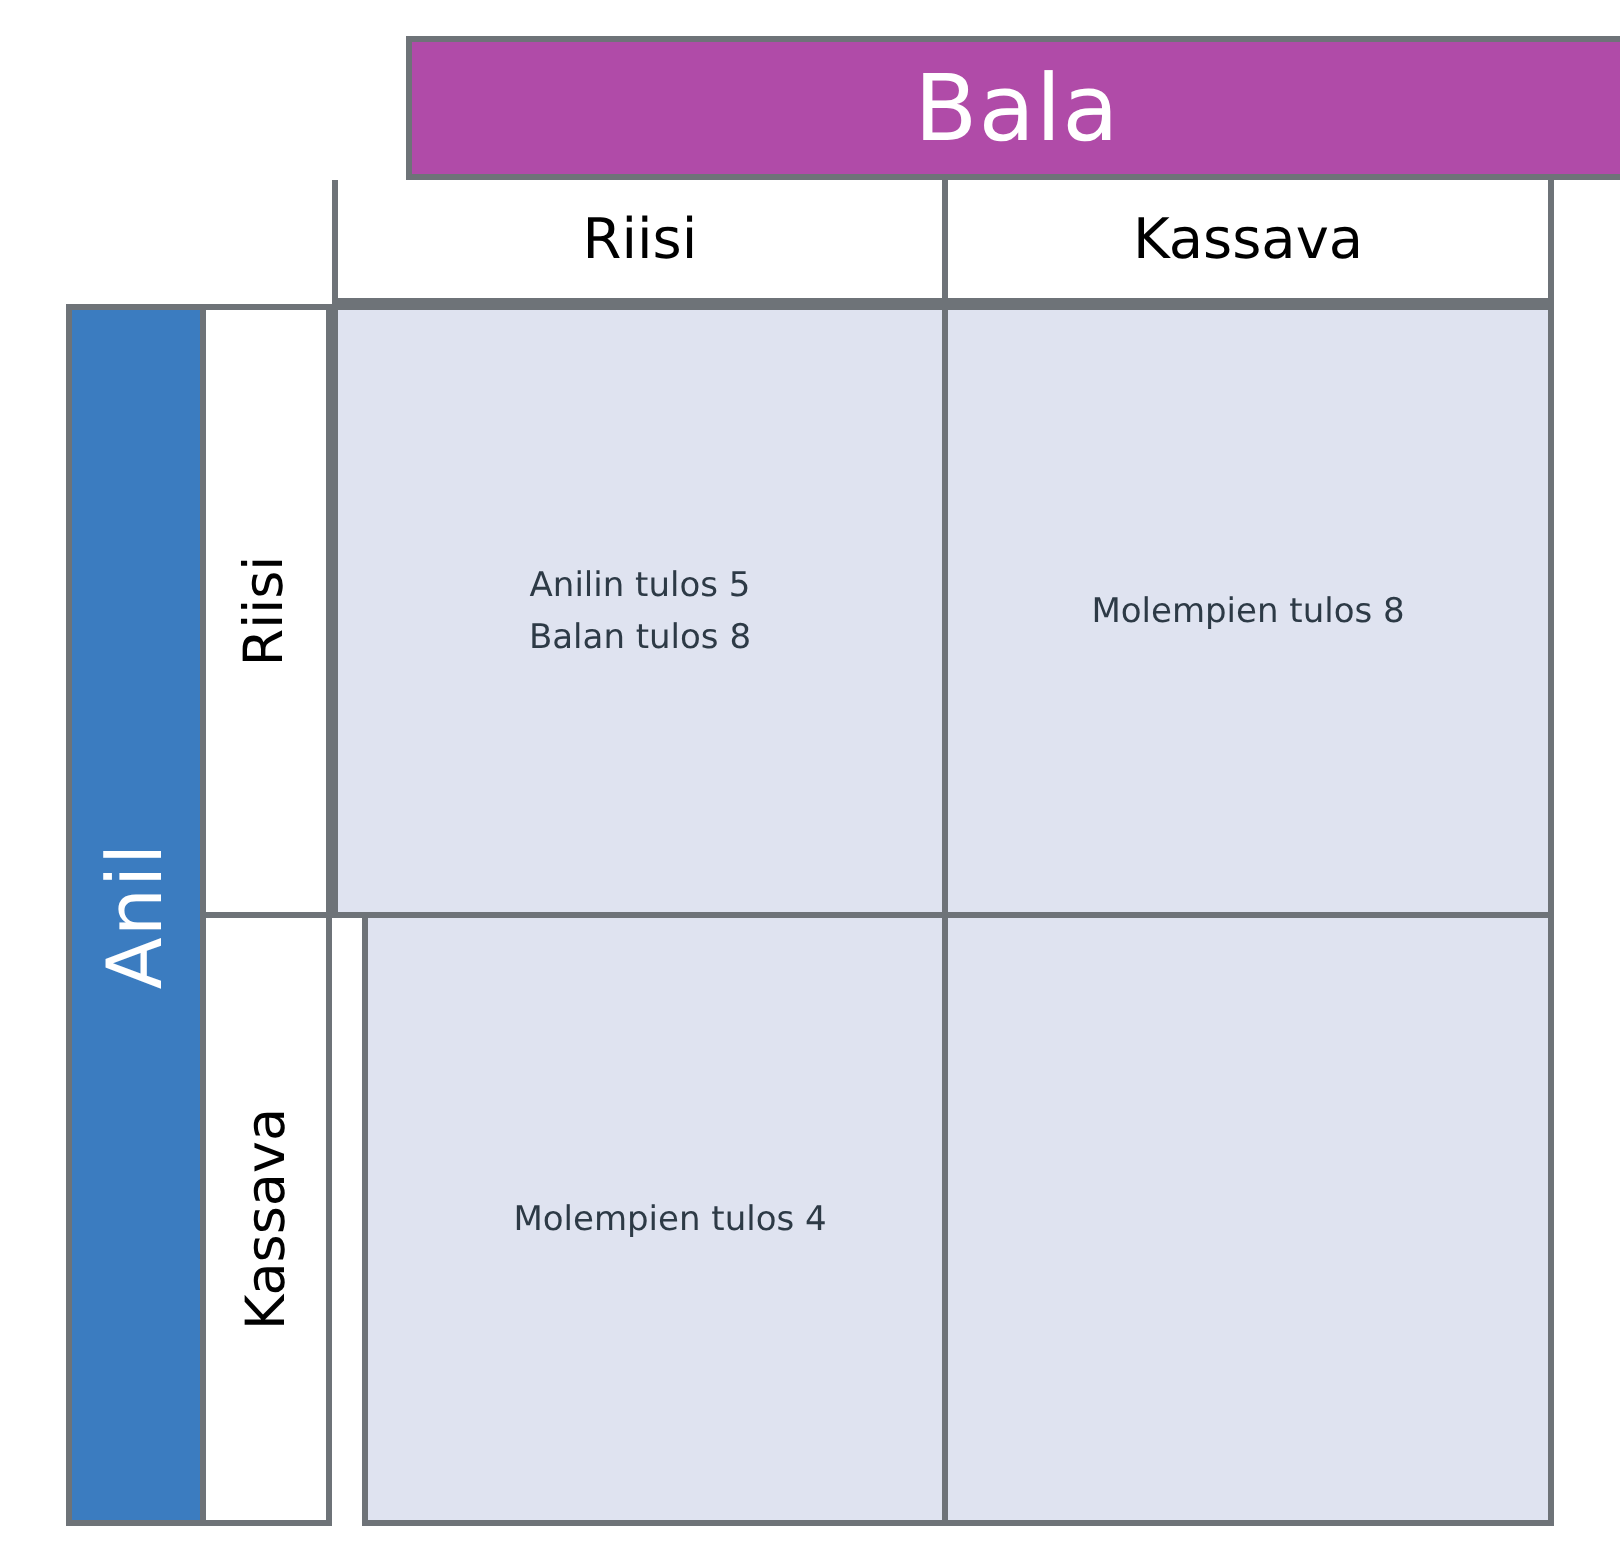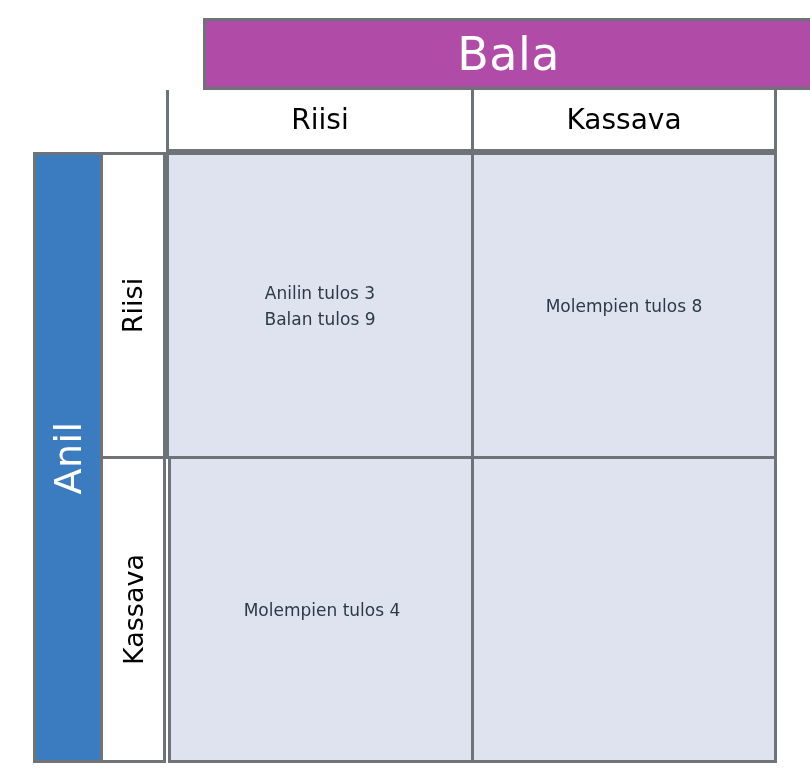--- a/index.html
+++ b/index.html
@@ -118,21 +118,21 @@
     justify-content: center;
     color: #2d3a46;
     font-size: 17px;
     line-height: 26px;
     text-align: center;
   }
   .payoff-cell .line { white-space: nowrap; }
 
   .payoff-cell.r0c0 { left: 166px; top: 152px; width: 308px; height: 307px; }
   .payoff-cell.r0c1 { left: 471px; top: 152px; width: 306px; height: 307px; }
-  .payoff-cell.r1c0 { left: 168px; top: 456px; width: 308px; height: 307px; }
+  .payoff-cell.r1c0 { left: 181px; top: 456px; width: 308px; height: 307px; }
   .payoff-cell.r1c1 { left: 471px; top: 456px; width: 306px; height: 307px; }
 </style>
 </head>
 <body>
 
 <div id="matrix-root">
 
   <div class="col-player-banner">
     <span>Bala</span>
   </div>
@@ -149,22 +149,22 @@
   </div>
 
   <div class="row-head r0">
     <span class="vtext">Riisi</span>
   </div>
   <div class="row-head r1">
     <span class="vtext">Kassava</span>
   </div>
 
   <div class="payoff-cell r0c0">
-    <span class="line">Anilin tulos 3</span>
-    <span class="line">Balan tulos 9</span>
+    <span class="line">Anilin tulos 5</span>
+    <span class="line">Balan tulos 8</span>
   </div>
 
   <div class="payoff-cell r0c1">
     <span class="line">Molempien tulos 8</span>
   </div>
 
   <div class="payoff-cell r1c0">
     <span class="line">Molempien tulos 4</span>
   </div>
 

